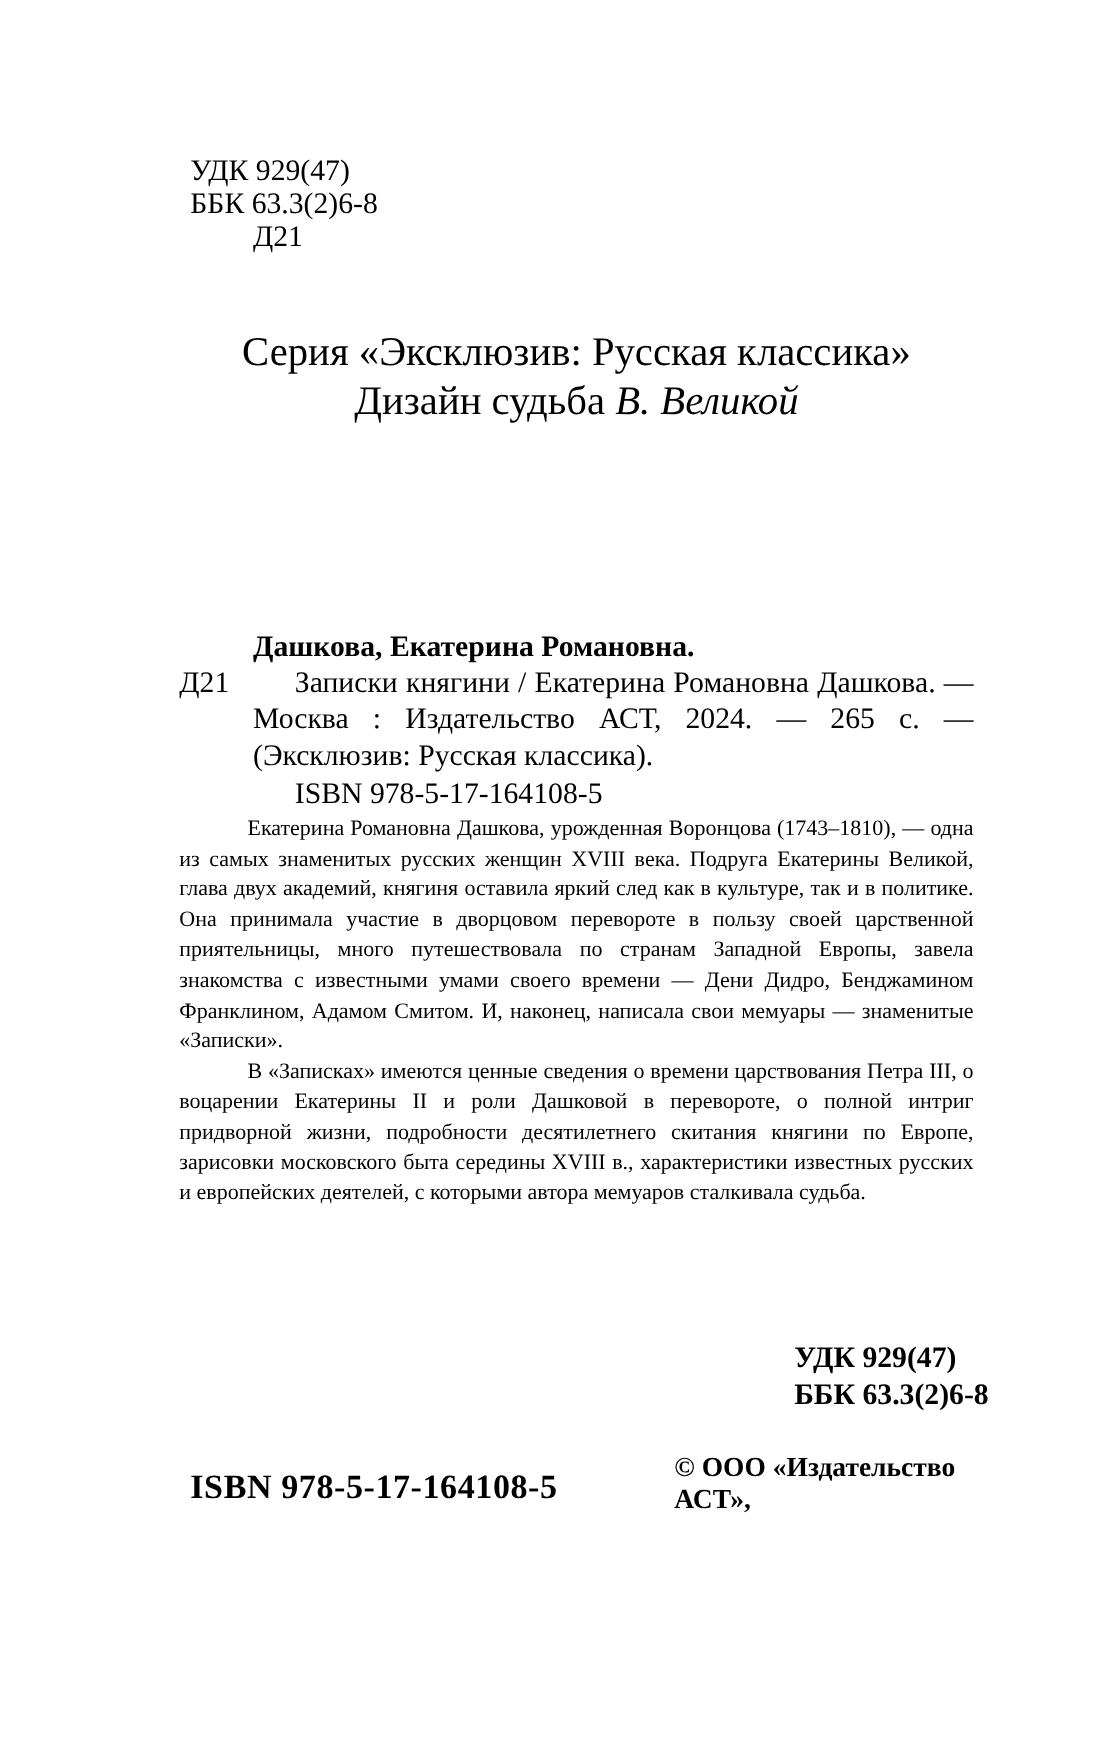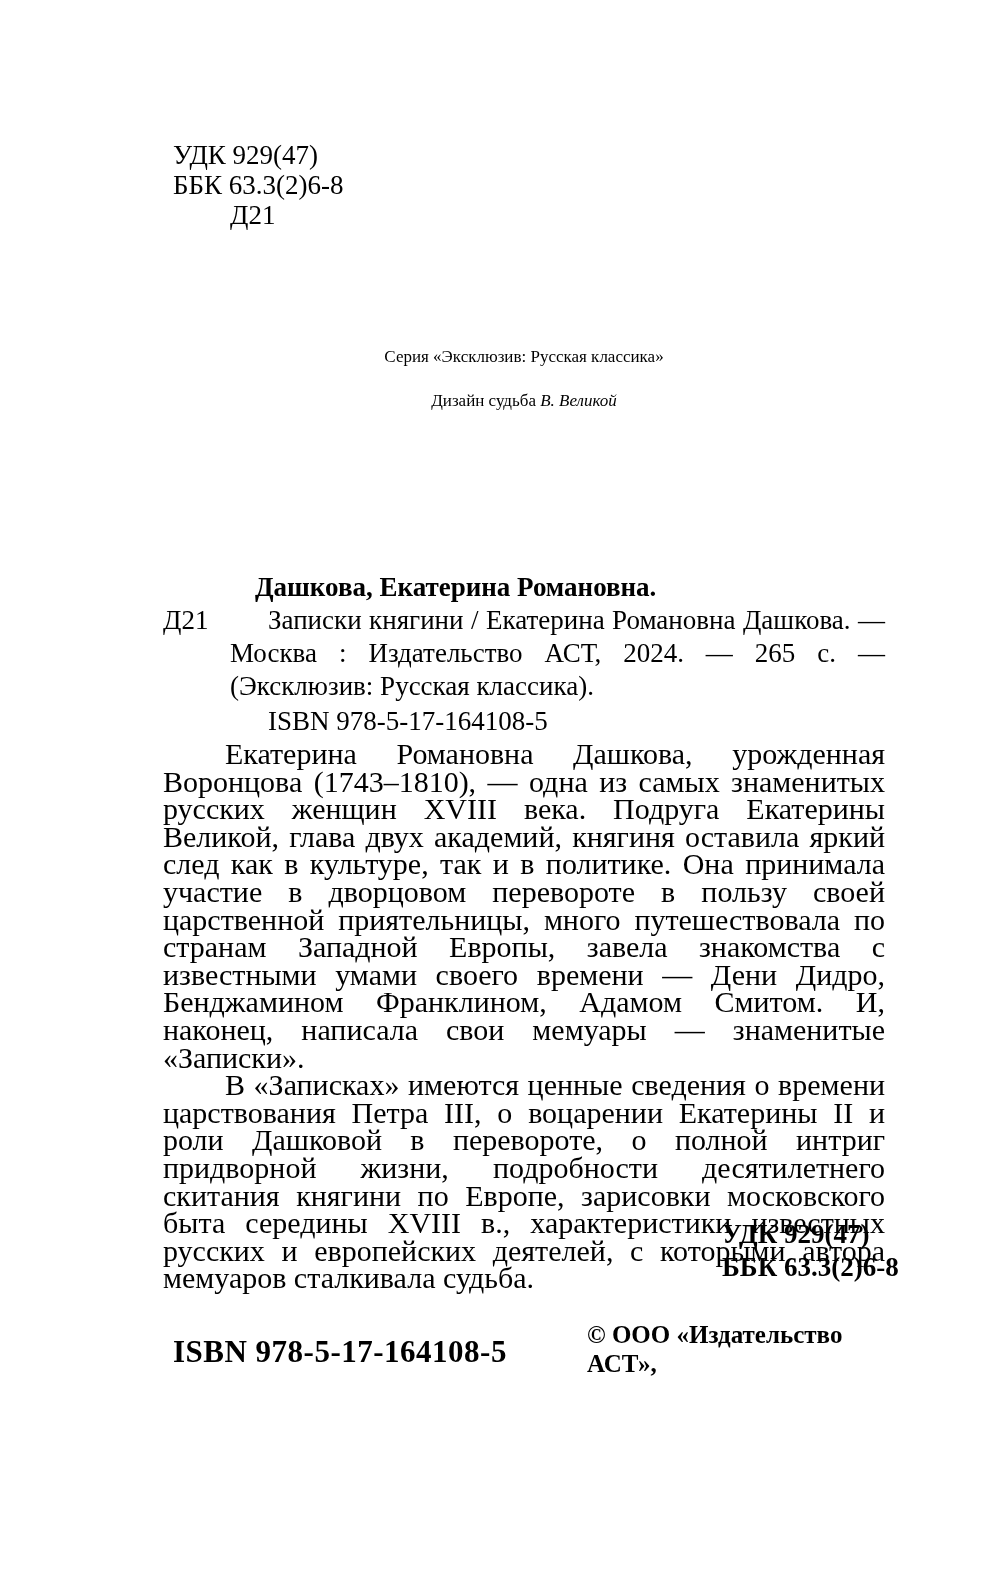--- a/index.html
+++ b/index.html
@@ -27,39 +27,38 @@
   }
   .top-codes .author-sign { padding-left: 57px; }
 
   
   .series {
     position: absolute;
     left: 163px;
     top: 306px;
     width: 722px;
     text-align: center;
-    font-size: 17px;
+    font-size: 37px;
     line-height: 29px;
-    margin-top: 36px;
   }
   .series .series-line { margin-bottom: 15px; }
   .series .it { font-style: italic; }
 
   
   .card {
     position: absolute;
     left: 163px;
     top: 571px;
     width: 722px;
     font-size: 27px;
     line-height: 33px;
   }
   .card .author-heading {
     font-weight: bold;
-    margin-left: 92px;
+    margin-left: 67px;
   }
   .card .entry-row { position: relative; }
   .card .entry-label {
     position: absolute;
     left: 0;
     top: 0;
   }
   .card .entry-text {
     margin-left: 67px;
     text-align: justify;
@@ -69,21 +68,21 @@
     margin-left: 105px;
     margin-top: 2px;
   }
 
   
   .annotation {
     position: absolute;
     left: 163px;
     top: 740px;
     width: 722px;
-    font-size: 30px;
+    font-size: 20px;
     line-height: 27.6px;
     text-align: justify;
   }
   .annotation p { text-indent: 62px; }
 
   
   .bottom-codes {
     position: absolute;
     left: 722px;
     top: 1218px;
@@ -96,21 +95,21 @@
   .footer-isbn {
     position: absolute;
     left: 173px;
     top: 1334px;
     font-weight: bold;
     font-size: 31px;
     letter-spacing: 0.5px;
   }
   .footer-copyright {
     position: absolute;
-    left: 587px;
+    left: 613px;
     top: 1320px;
     width: 280px;
     font-weight: bold;
     font-size: 25px;
     line-height: 29px;
   }
 </style>
 </head>
 <body>
 

